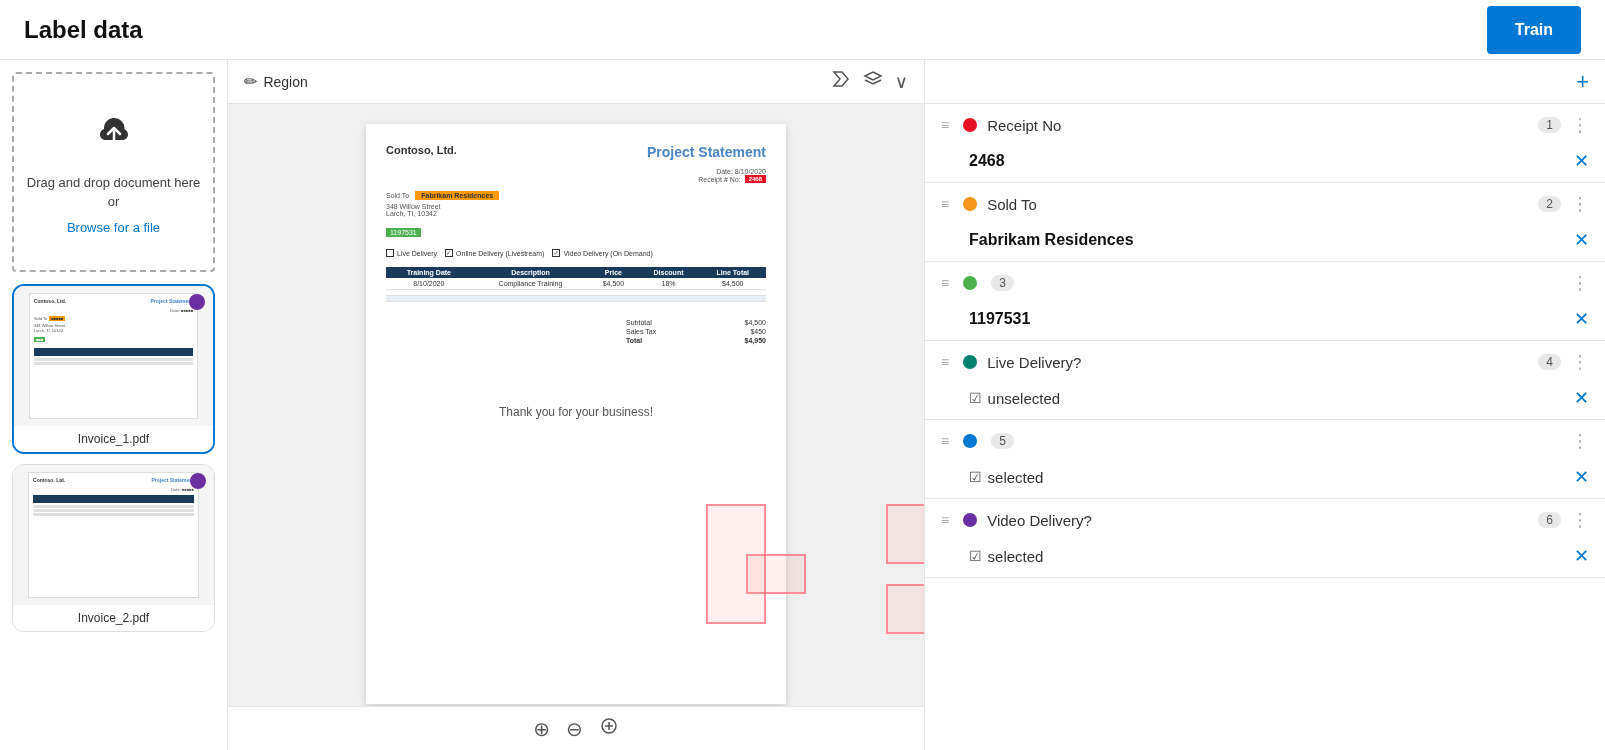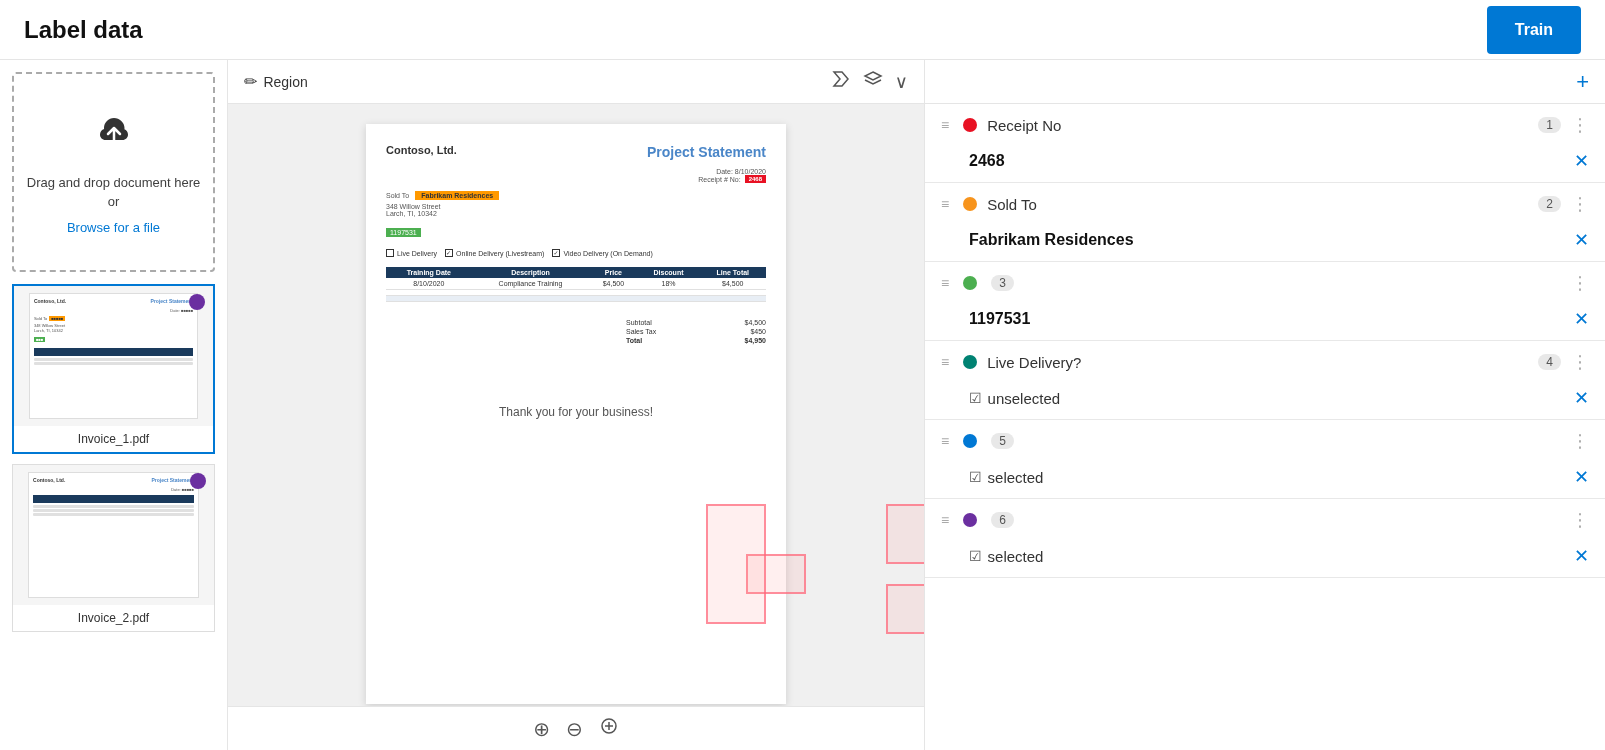--- a/index.html
+++ b/index.html
@@ -25,21 +25,21 @@
     .upload-zone {
       border: 2px dashed #aaa; border-radius: 4px; padding: 20px 12px;
       text-align: center; margin-bottom: 12px; min-height: 200px;
       display: flex; flex-direction: column; align-items: center; justify-content: center; gap: 8px;
     }
     .upload-zone .cloud-icon { font-size: 40px; color: #333; margin-bottom: 4px; }
     .upload-zone .upload-text { font-size: 13px; color: #404040; line-height: 1.5; }
     .upload-zone .browse-link { color: #0078d4; cursor: pointer; font-size: 13px; }
 
     .file-thumbnail {
-      border: 1px solid #ddd; border-radius: 0; margin-bottom: 10px;
+      border: 1px solid #ddd; border-radius: 12px; margin-bottom: 10px;
       overflow: hidden; cursor: pointer; position: relative;
     }
     .file-thumbnail.selected { border: 2px solid #0078d4; }
     .file-thumb-img {
       width: 100%; height: 140px; background: #f5f5f5;
       display: flex; align-items: center; justify-content: center;
       position: relative; overflow: hidden;
     }
     .file-thumb-content {
       width: 85%; height: 90%; background: #fff; border: 1px solid #ddd;
@@ -403,20 +403,21 @@
           <div class="checkbox-row">
       <span class="checkbox-icon">☑</span>
       <span class="checkbox-label">selected</span>
       <span class="remove-icon">✕</span>
     </div>
         </div>
         <div class="label-item">
           <div class="label-header-row">
     <span class="drag-handle">≡</span>
     <span class="label-dot" style="background:#6b2fa0;"></span>
+    <span class="label-name">Video Delivery?</span>
     <span class="label-count">6</span>
     <span class="more-icon">⋮</span>
   </div>
           <div class="checkbox-row">
       <span class="checkbox-icon">☑</span>
       <span class="checkbox-label">selected</span>
       <span class="remove-icon">✕</span>
     </div>
         </div>
       </div>

